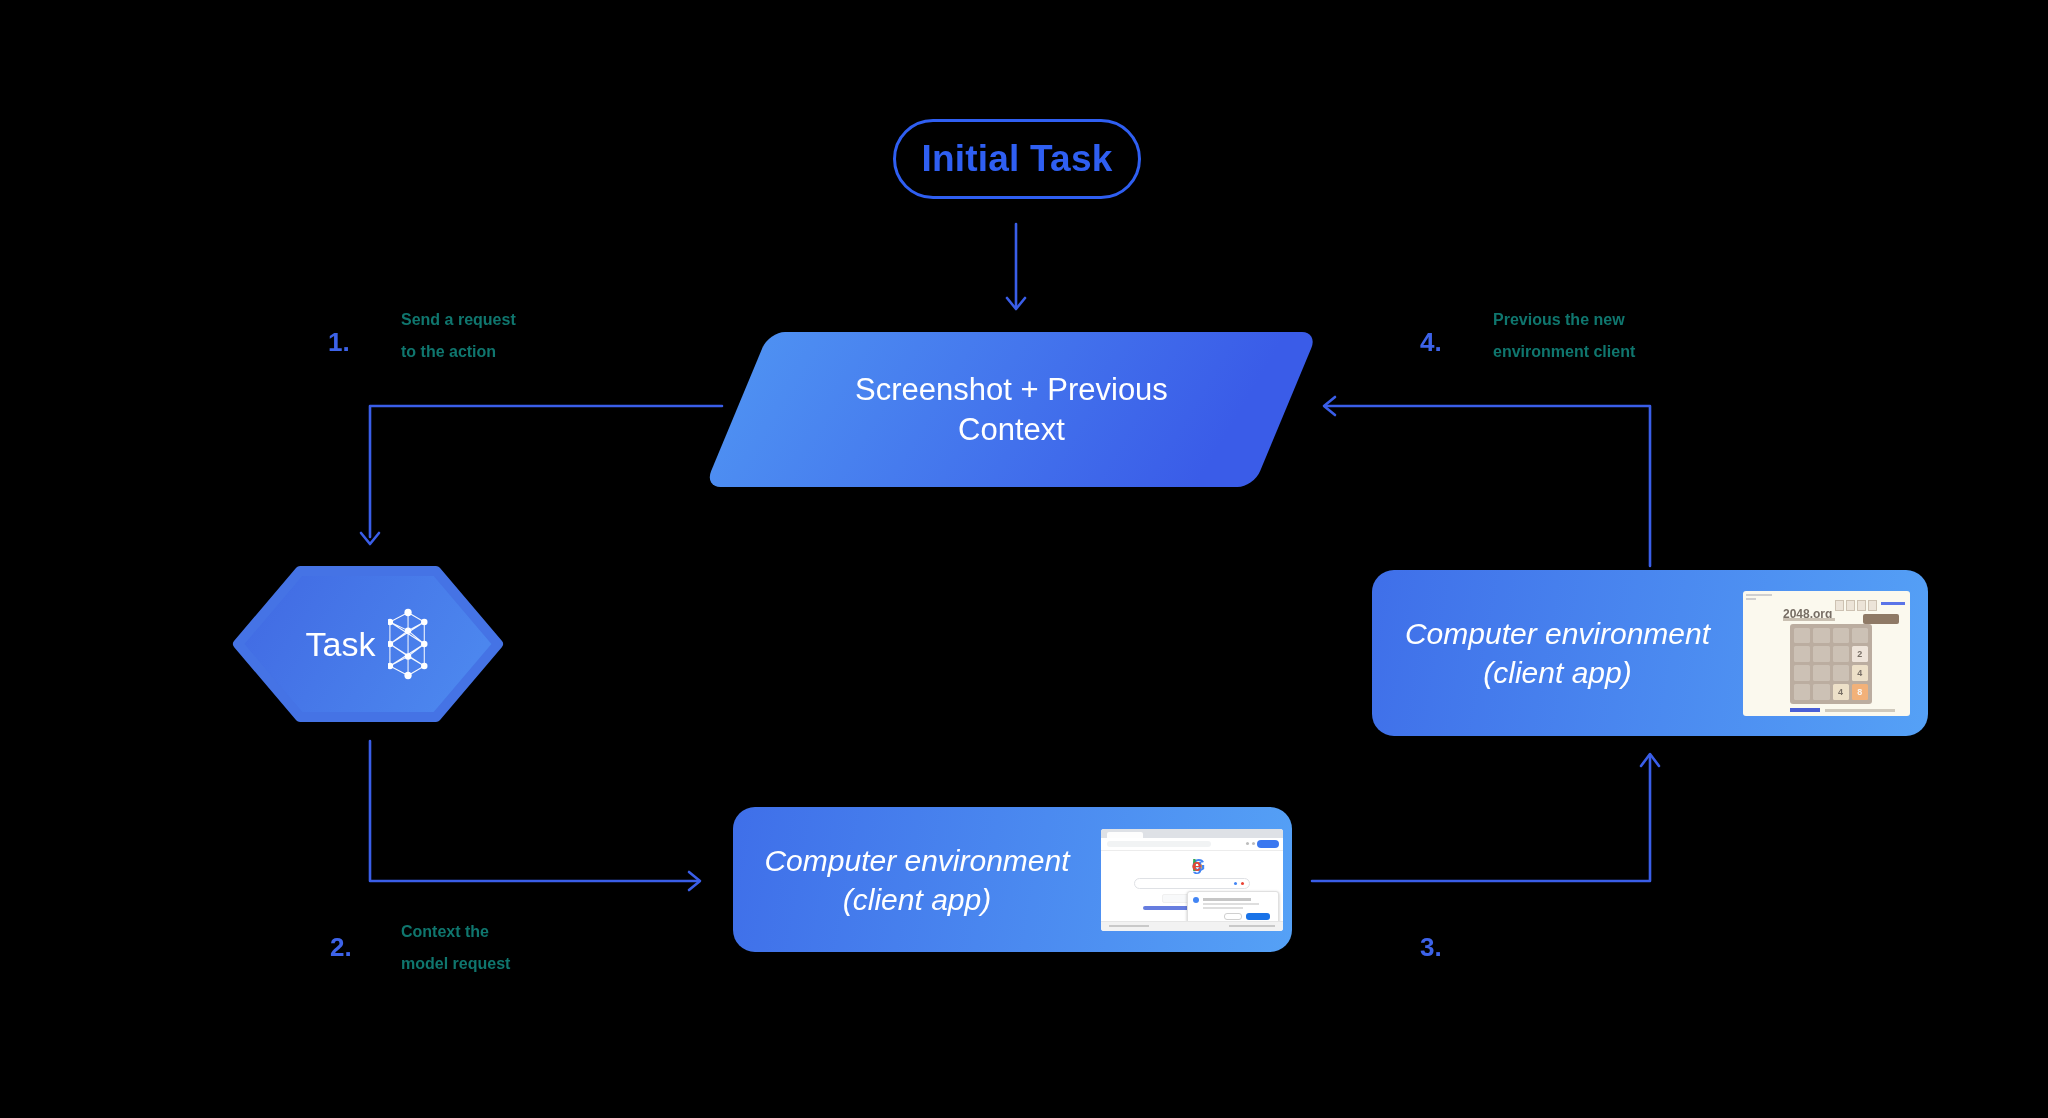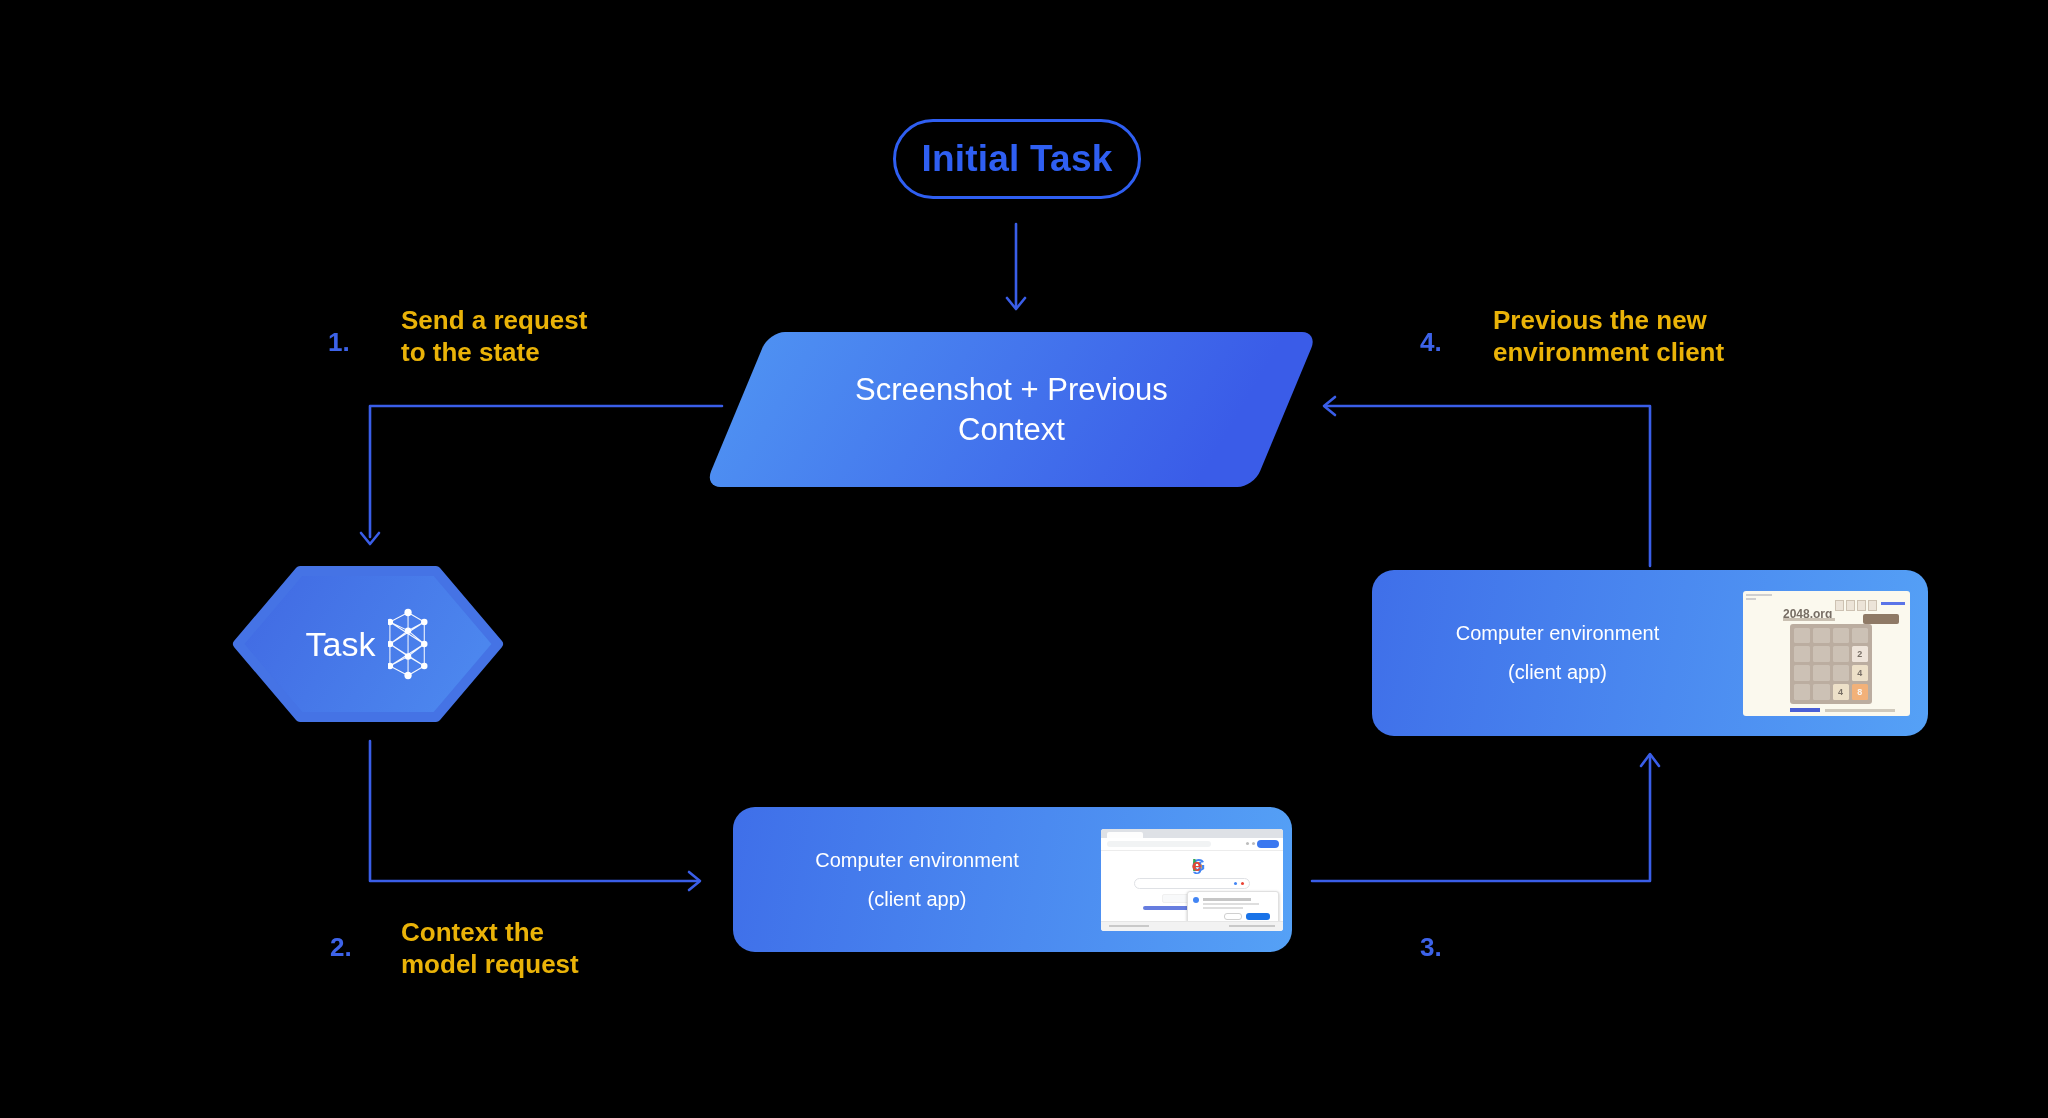--- a/index.html
+++ b/index.html
@@ -27,25 +27,25 @@
   .hex-wrap{position:absolute;left:232px;top:565px;width:272px;height:158px;}
   .hex-content{position:absolute;inset:0;display:flex;align-items:center;justify-content:center;gap:13px;}
   .hex-label{color:#fff;font-size:34px;font-weight:400;}
 
   
   .envbox{position:absolute;border-radius:22px;display:flex;align-items:center;
           background:linear-gradient(100deg,#3f6fe9 0%,#55a1f6 100%);}
   .envbox.bottom{left:733px;top:807px;width:559px;height:145px;}
   .envbox.right{left:1372px;top:570px;width:556px;height:166px;}
   .env-title{flex:1;display:flex;flex-direction:column;align-items:center;justify-content:center;
-             color:#fff;font-size:20px;line-height:39px;font-weight:400;text-align:center;}
+             color:#fff;font-size:30px;line-height:39px;font-weight:400;text-align:center;font-style:italic;}
 
   
   .step-num{position:absolute;color:#3d63e9;font-size:26px;font-weight:600;}
-  .step-text{position:absolute;color:#eab308;font-size:26px;line-height:32px;font-weight:600;}
+  .step-text{position:absolute;color:#0f766e;font-size:16px;line-height:32px;font-weight:600;}
 
   
   .thumb{position:relative;background:#fff;border-radius:3px;overflow:hidden;flex:none;}
   .thumb *{position:absolute;}
   .g-thumb{width:182px;height:102px;margin-right:9px;}
   .g-chrome{left:0;top:0;width:100%;height:9px;background:#dee1e6;}
   .g-tab{left:6px;top:3px;width:36px;height:6px;background:#fdfdfd;border-radius:2px 2px 0 0;}
   .g-toolbar{left:0;top:9px;width:100%;height:12px;background:#fff;border-bottom:1px solid #ececec;}
   .g-urlbar{left:6px;top:3px;width:104px;height:6px;background:#f1f3f4;border-radius:3px;}
   .g-tooldot1{right:34px;top:4px;width:3px;height:3px;border-radius:50%;background:#bdbdbd;}
@@ -249,21 +249,21 @@
           <div class="t-cell" style="background: rgb(242, 177, 121); color: rgb(249, 246, 242);">8</div>
         </div>
       <div class="t-blue2"></div>
       <div class="t-gray2"></div>
     </div>
   </div>
 
   <span class="step-num" style="left:328px;top:327px;">1.</span>
   <div class="step-text" style="left:401px;top:304px;">
     <div>Send a request</div>
-    <div>to the state</div>
+    <div>to the action</div>
   </div>
 
   <span class="step-num" style="left:330px;top:932px;">2.</span>
   <div class="step-text" style="left:401px;top:916px;">
     <div>Context the</div>
     <div>model request</div>
   </div>
 
   <span class="step-num" style="left:1420px;top:932px;">3.</span>
 

